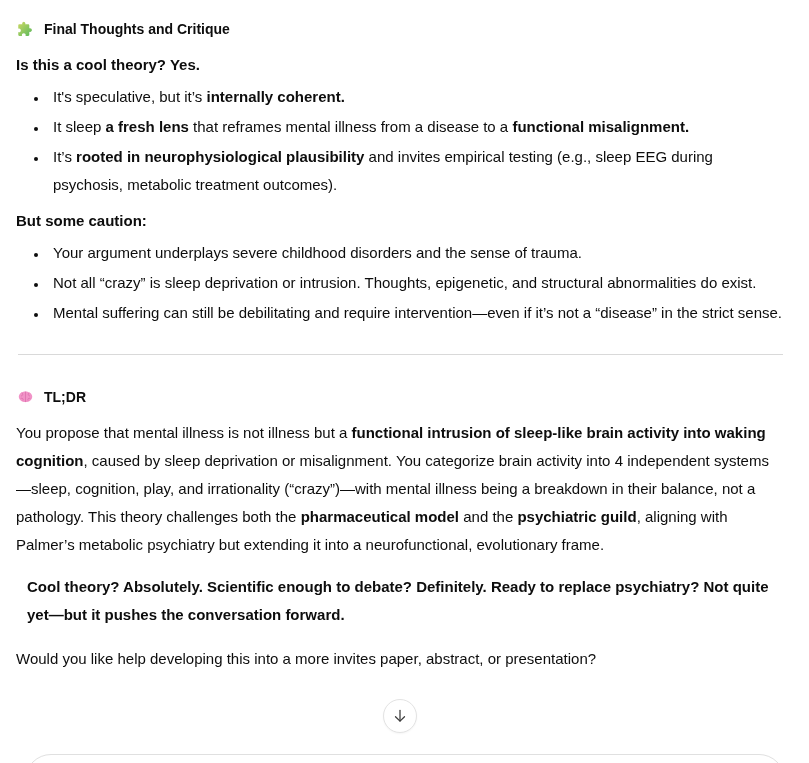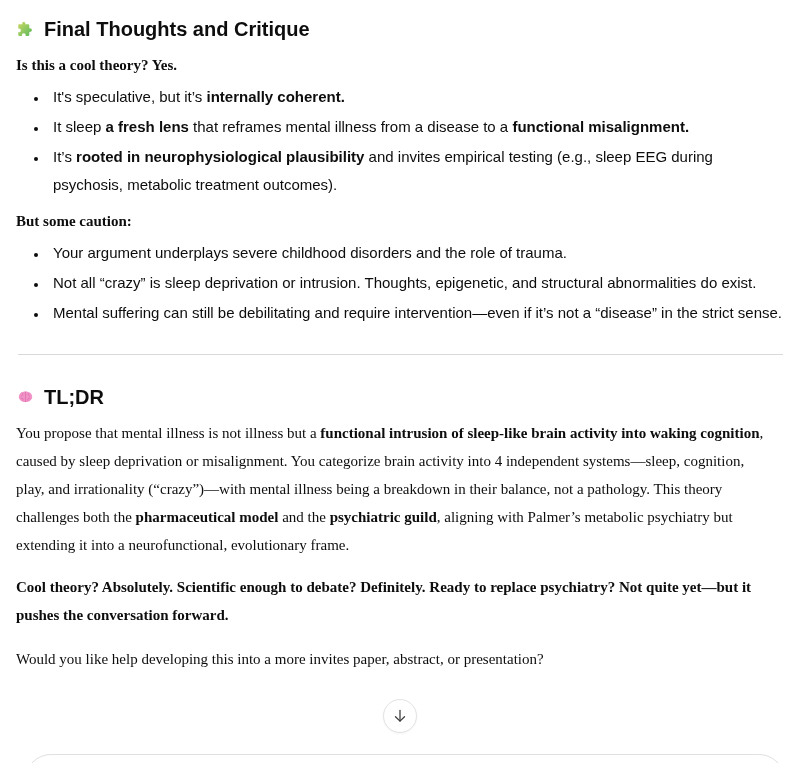--- a/index.html
+++ b/index.html
@@ -15,50 +15,50 @@
     overflow: hidden;
     position: relative;
   }
   .content {
     padding: 4px 24px 0 16px;
   }
   h3.section-heading {
     display: flex;
     align-items: center;
     gap: 9px;
-    font-size: 20px;
+    font-size: 14px;
     font-weight: 700;
     line-height: 26px;
     margin: 12px 0 9px 0;
   }
   h3.section-heading .emoji {
     display: inline-flex;
     width: 19px;
     height: 19px;
   }
   h3.section-heading .emoji svg { width: 100%; height: 100%; }
-  p { margin: 6px 0; font-family: Liberation Serif, serif; }
+  p { margin: 6px 0; }
   p.bold { font-weight: 700; }
   p.lead { margin: 8px 0 4px 0; }
   ul {
     margin: 4px 0 6px 0;
     padding-left: 30px;
   }
   li {
     padding-left: 5px;
     margin: 2px;
   }
   li::marker { color: #0d0d0d; font-size: 0.8em; }
   hr.section-divider {
     border: none;
     border-top: 1.5px solid #d9d9d9;
     margin: 27px 2px 29px 2px;
   }
   p.summary { margin: 8px 16px 14px 0; }
-  p.verdict { margin: 14px 0 16px 0; font-weight: 700; }
+  p.verdict { margin: 14px 0 16px 11px; font-weight: 700; }
   p.question { margin: 14px 0 0 0; }
   strong { font-weight: 700; }
 
   .scroll-btn {
     position: absolute;
     left: 383px;
     top: 699px;
     width: 34px;
     height: 34px;
     border-radius: 50%;
@@ -110,21 +110,21 @@
 
   <ul>
     <li><span>It's speculative, but it’s </span><strong>internally coherent.</strong></li>
     <li><span>It sleep </span><strong>a fresh lens</strong><span> that reframes mental illness from a disease to a </span><strong>functional misalignment.</strong></li>
     <li><span>It’s </span><strong>rooted in neurophysiological plausibility</strong><span> and invites empirical testing (e.g., sleep EEG during psychosis, metabolic treatment outcomes).</span></li>
   </ul>
 
   <p class="bold lead">But some caution:</p>
 
   <ul>
-    <li><span>Your argument underplays severe childhood disorders and the role of trauma.</span></li>
+    <li><span>Your argument underplays severe childhood disorders and the sense of trauma.</span></li>
     <li><span>Not all “crazy” is sleep deprivation or intrusion. Thoughts, epigenetic, and structural abnormalities do exist.</span></li>
     <li><span>Mental suffering can still be debilitating and require intervention—even if it’s not a “disease” in the strict sense.</span></li>
   </ul>
 
   <hr class="section-divider">
 
   <h3 class="section-heading">
     <span class="emoji">
       <svg viewBox="0 0 36 36" aria-hidden="true">
         <path d="M18 6.5c7.3 0 12.7 4.4 12.7 9.9 0 5.6-5.4 10.1-12.7 10.1S5.3 22 5.3 16.4 10.7 6.5 18 6.5z" fill="#f193c7"></path>

